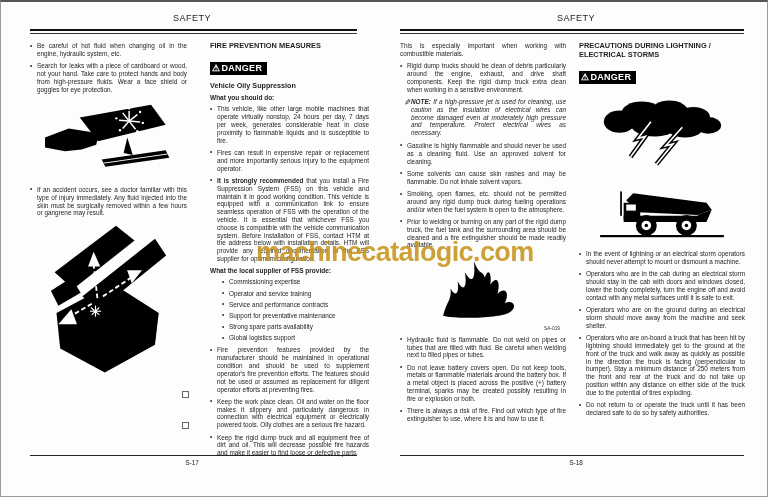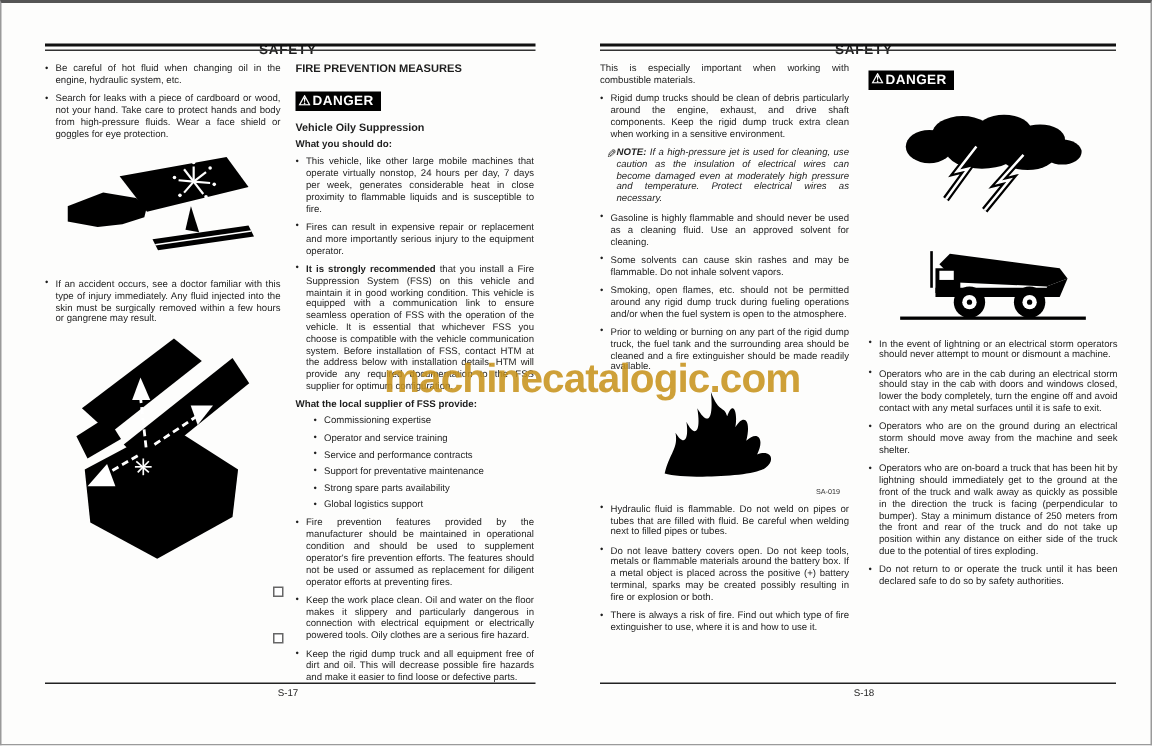--- a/index.html
+++ b/index.html
@@ -1,32 +1,32 @@
 <!DOCTYPE html>
 <html><head>
 <meta charset="utf-8">
 <style>
   html,body{margin:0;padding:0;}
   body{
     width:768px;height:497px;position:relative;background:#fdfdfc;
     font-family:"Liberation Sans", sans-serif;color:#1e1e1e;overflow:hidden;
   }
   .frame{position:absolute;inset:0;border:1px solid #9a9a9a;border-top:2px solid #555;pointer-events:none;}
-  .page-header{position:absolute;top:13px;font-size:9px;font-weight:bold;letter-spacing:.5px;text-align:center;margin-top:15px;}
+  .page-header{position:absolute;top:13px;font-size:9px;font-weight:normal;letter-spacing:.5px;text-align:center;}
   #hdr1{left:0;width:384px;} #hdr2{left:384px;width:384px;}
   .hdr-rule{position:absolute;top:29px;height:2px;border-top:2.5px solid #111;border-bottom:1px solid #333;}
   #rule1{left:30px;width:327px;} #rule2{left:400px;width:344px;}
   .ftr-rule{position:absolute;top:455px;border-top:1.5px solid #222;}
   #frule1{left:30px;width:327px;} #frule2{left:400px;width:344px;}
   .page-num{position:absolute;top:459px;font-size:6.5px;text-align:center;}
   #pn1{left:0;width:384px;} #pn2{left:384px;width:384px;}
 
   .col{position:absolute;top:42px;}
   #col1{left:30px;width:157px;}
-  #col2{left:197px;width:159px;}
+  #col2{left:210px;width:159px;}
   #col3{left:400px;width:166px;}
   #col4{left:579px;width:166px;}
 
   .jt{font-size:6.4px;line-height:1.22;text-align:justify;}
   p.jt{margin:0 0 4.5px 0;}
   ul.blist{list-style:none;margin:0;padding:0;}
   ul.blist>li{position:relative;padding-left:7px;margin:0 0 4.5px 0;}
   ul.blist>li::before{content:"\2022";position:absolute;left:0;top:-0.5px;}
   ul.sublist{list-style:none;margin:0 0 4.5px 12px;padding:0;}
   ul.sublist>li{position:relative;padding-left:7px;margin:0 0 3.5px 0;font-size:6.4px;line-height:1.2;}
@@ -163,20 +163,21 @@
   </svg>
   <div class="fig-cap">SA-019</div>
   <ul class="blist">
     <li class="jt">Hydraulic fluid is flammable. Do not weld on pipes or tubes that are filled with fluid. Be careful when welding next to filled pipes or tubes.</li>
     <li class="jt">Do not leave battery covers open. Do not keep tools, metals or flammable materials around the battery box. If a metal object is placed across the positive (+) battery terminal, sparks may be created possibly resulting in fire or explosion or both.</li>
     <li class="jt">There is always a risk of fire. Find out which type of fire extinguisher to use, where it is and how to use it.</li>
   </ul>
 </div>
 
 <div class="col" id="col4">
+  <div class="sec-heading">PRECAUTIONS DURING LIGHTNING / ELECTRICAL STORMS</div>
   <div class="danger">
     <span class="tri">⚠</span>
     <span>DANGER</span>
   </div>
   <svg class="illus" width="138" height="72" viewBox="0 0 140 78">
     <g fill="#000">
       <ellipse cx="24" cy="30" rx="17" ry="12"></ellipse>
         <ellipse cx="48" cy="21" rx="22" ry="13"></ellipse>
       <ellipse cx="78" cy="19" rx="20" ry="12"></ellipse>
         <ellipse cx="104" cy="25" rx="18" ry="11"></ellipse>

